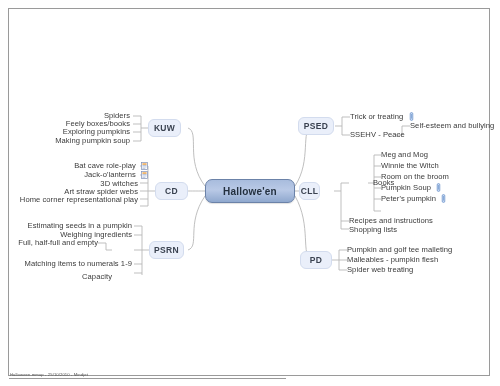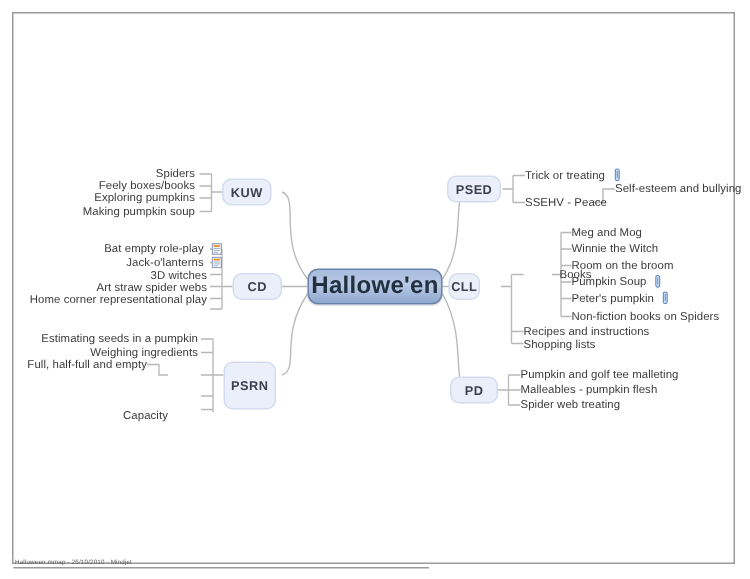--- a/index.html
+++ b/index.html
@@ -47,21 +47,21 @@
     display: flex;
     align-items: center;
     justify-content: center;
     white-space: nowrap;
   }
   .root-node {
     background: linear-gradient(to bottom, #a8bcdd 0%, #b9c9e6 45%, #8fa8ce 100%);
     border: 1px solid #6b82a8;
     border-radius: 7px;
     color: #23303f;
-    font-size: 16px;
+    font-size: 10px;
     font-weight: bold;
     letter-spacing: 0.2px;
     box-shadow: 0 1px 1px rgba(0,0,0,0.12);
   }
   .branch-node {
     background: #eaeffa;
     border: 1px solid #d3dcee;
     border-radius: 6px;
     color: #3a4250;
     font-size: 8.5px;
@@ -160,21 +160,21 @@
     </div>
 
     <div class="node branch-node" style="left:148px; top:119px; width:33px; height:18px;">
       <span>KUW</span>
     </div>
 
     <div class="node branch-node" style="left:155px; top:182px; width:33px; height:18px;">
       <span>CD</span>
     </div>
 
-    <div class="node branch-node" style="left:149px; top:241px; width:35px; height:32px;">
+    <div class="node branch-node" style="left:149px; top:241px; width:35px; height:18px;">
       <span>PSRN</span>
     </div>
 
     <div class="node branch-node" style="left:298px; top:117px; width:36px; height:18px;">
       <span>PSED</span>
     </div>
 
     <div class="node branch-node" style="left:299px; top:182px; width:21px; height:18px;">
       <span>CLL</span>
     </div>
@@ -190,21 +190,21 @@
       <span class="txt">Feely boxes/books</span>
     </div>
     <div class="leaf left" style="right:370px; top:127px;">
       <span class="txt">Exploring pumpkins</span>
     </div>
     <div class="leaf left" style="right:370px; top:136px;">
       <span class="txt">Making pumpkin soup</span>
     </div>
 
     <div class="leaf left" style="right:352px; top:161px;">
-      <span class="txt">Bat empty role-play</span>
+      <span class="txt">Bat cave role-play</span>
       <span class="ico"><svg width="7" height="8" viewBox="0 0 7 8">
             <rect x="0.5" y="0.5" width="6" height="7" fill="#ffffff" stroke="#7f8fb5" stroke-width="0.7"></rect>
             <rect x="1.4" y="1.4" width="4.2" height="1.3" fill="#e8952f"></rect>
             <rect x="1.4" y="3.3" width="4.2" height="0.7" fill="#9fb0d0"></rect>
             <rect x="1.4" y="4.6" width="4.2" height="0.7" fill="#9fb0d0"></rect>
             <rect x="1.4" y="5.9" width="3" height="0.7" fill="#9fb0d0"></rect>
           </svg></span>
     </div>
     <div class="leaf left" style="right:352px; top:170px;">
       <span class="txt">Jack-o'lanterns</span>
@@ -231,20 +231,23 @@
     </div>
     <div class="leaf left" style="right:368px; top:230px;">
       <span class="txt">Weighing ingredients</span>
     </div>
     <div class="leaf left" style="right:388px; top:249px;margin-top:23px;">
       <span class="txt">Capacity</span>
     </div>
     <div class="leaf left" style="right:402px; top:238px;">
       <span class="txt">Full, half-full and empty</span>
     </div>
+    <div class="leaf left" style="right:368px; top:259px;">
+      <span class="txt">Matching items to numerals 1-9</span>
+    </div>
 
     <div class="leaf right" style="left:350px; top:112px;">
       <span class="txt">Trick or treating</span>
       <span class="ico"><svg width="5" height="9" viewBox="0 0 5 9">
             <rect x="1.2" y="0.6" width="2.6" height="7.8" rx="1.2" fill="#cfe0f5" stroke="#5b86c4" stroke-width="0.7"></rect>
             <line x1="2.5" y1="2" x2="2.5" y2="6.6" stroke="#5b86c4" stroke-width="0.6"></line>
           </svg></span>
     </div>
     <div class="leaf right" style="left:350px; top:130px;">
       <span class="txt">SSEHV - Peace</span>
@@ -272,23 +275,20 @@
             <line x1="2.5" y1="2" x2="2.5" y2="6.6" stroke="#5b86c4" stroke-width="0.6"></line>
           </svg></span>
     </div>
     <div class="leaf right" style="left:381px; top:194px;">
       <span class="txt">Peter's pumpkin</span>
       <span class="ico"><svg width="5" height="9" viewBox="0 0 5 9">
             <rect x="1.2" y="0.6" width="2.6" height="7.8" rx="1.2" fill="#cfe0f5" stroke="#5b86c4" stroke-width="0.7"></rect>
             <line x1="2.5" y1="2" x2="2.5" y2="6.6" stroke="#5b86c4" stroke-width="0.6"></line>
           </svg></span>
     </div>
-    <div class="leaf right" style="left:381px; top:206px;">
-      <span class="txt">Non-fiction books on Spiders</span>
-    </div>
     <div class="leaf right" style="left:349px; top:216px;">
       <span class="txt">Recipes and instructions</span>
     </div>
     <div class="leaf right" style="left:349px; top:225px;">
       <span class="txt">Shopping lists</span>
     </div>
 
     <div class="leaf right" style="left:347px; top:245px;">
       <span class="txt">Pumpkin and golf tee malleting</span>
     </div>

